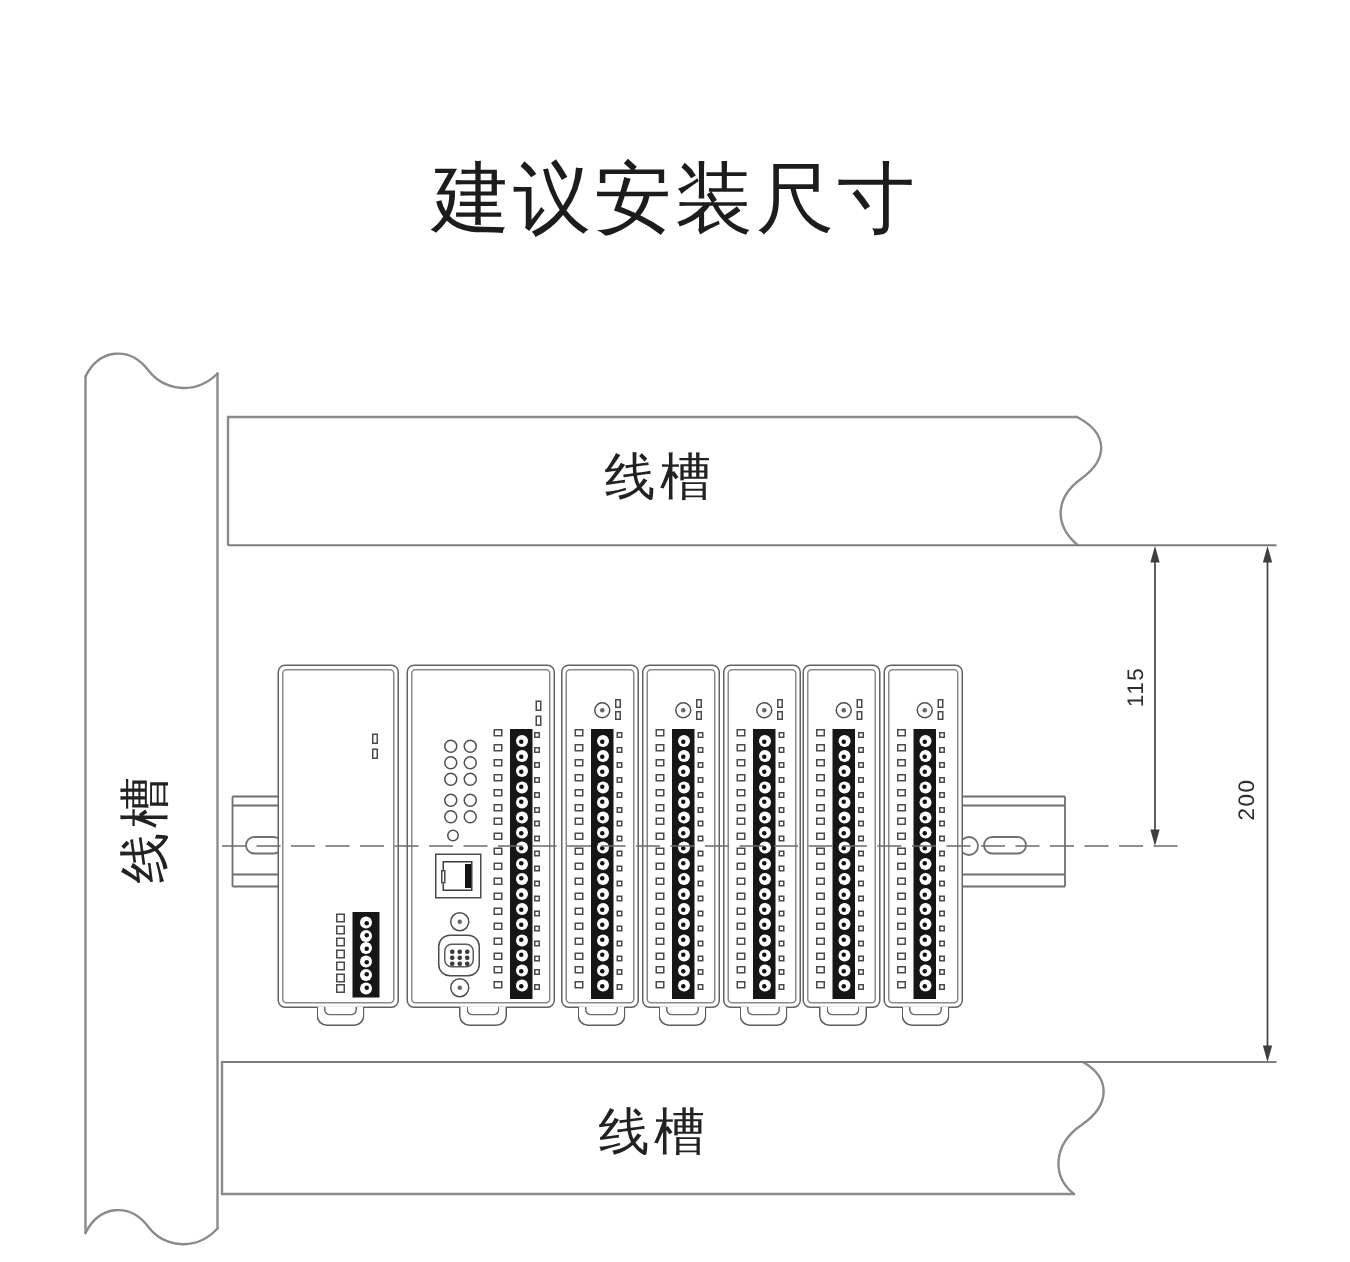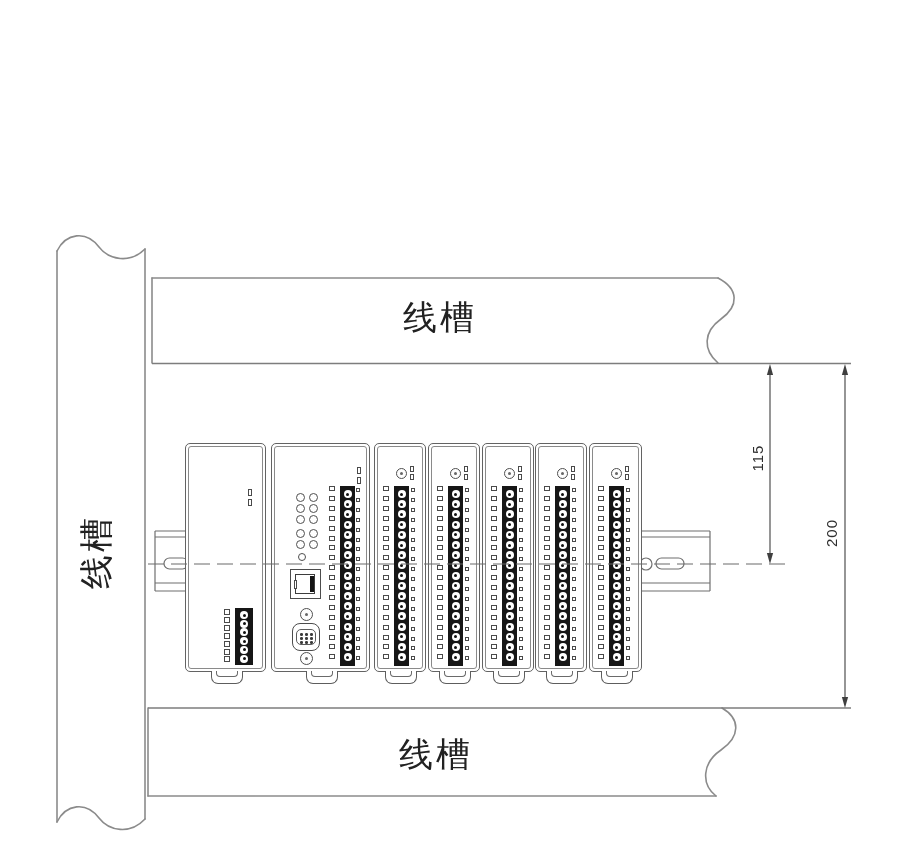--- a/index.html
+++ b/index.html
@@ -36,20 +36,21 @@
     display:flex;align-items:center;justify-content:center;}
   .dim{position:absolute;z-index:3;color:#2e2e2e;font-size:15px;letter-spacing:1px;
     width:44px;height:18px;display:flex;align-items:center;justify-content:center;
     transform:rotate(-90deg);}
 </style>
 </head>
 <body>
 
 <div class="page">
 
+  <div class="title">建议安装尺寸</div>
 
   <svg id="linework" width="900" height="841" viewBox="0 0 900 841">
     <g stroke="#8b8b8b" stroke-width="1.6" fill="none" stroke-linecap="round">
 
       <path d="M57 251 V822"></path>
       <path d="M145 249 V819"></path>
       <path d="M57 251 C66 233 86 230 99 247 C109 260 130 264 145 249"></path>
       <path d="M57 822 C66 804 86 801 99 818 C109 831 130 835 145 819"></path>
 
       <path d="M152 278 H718"></path>

